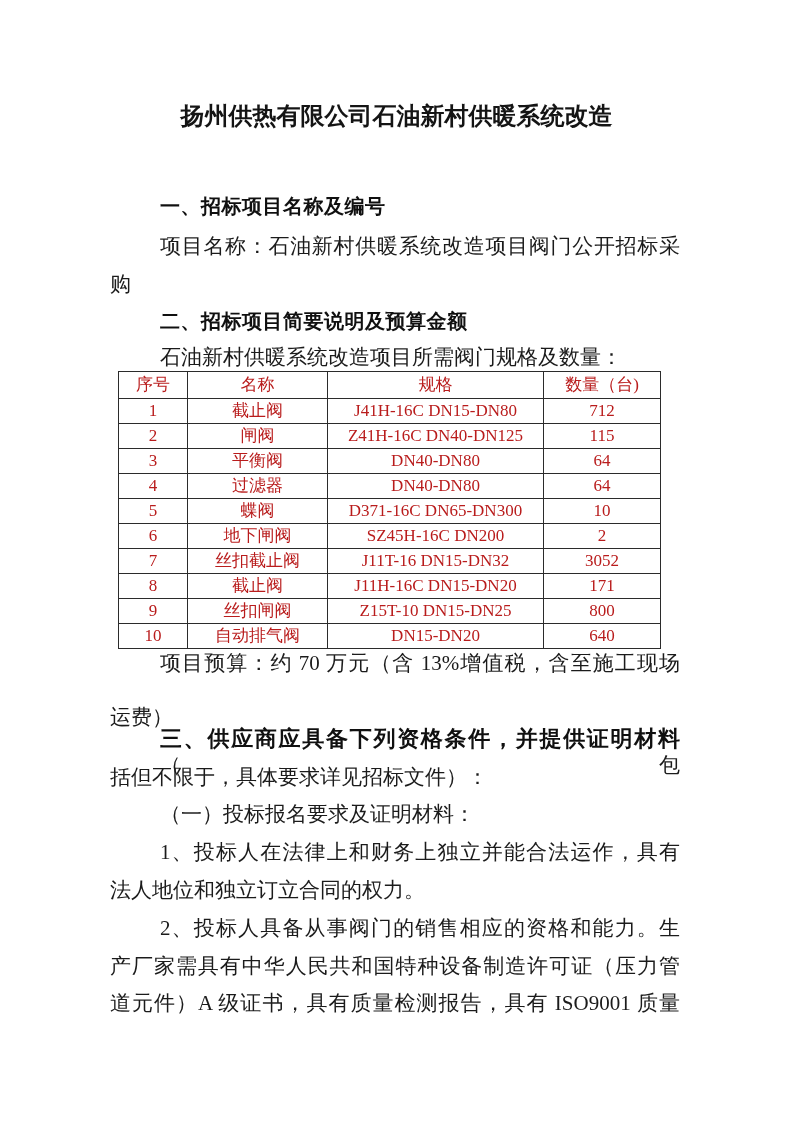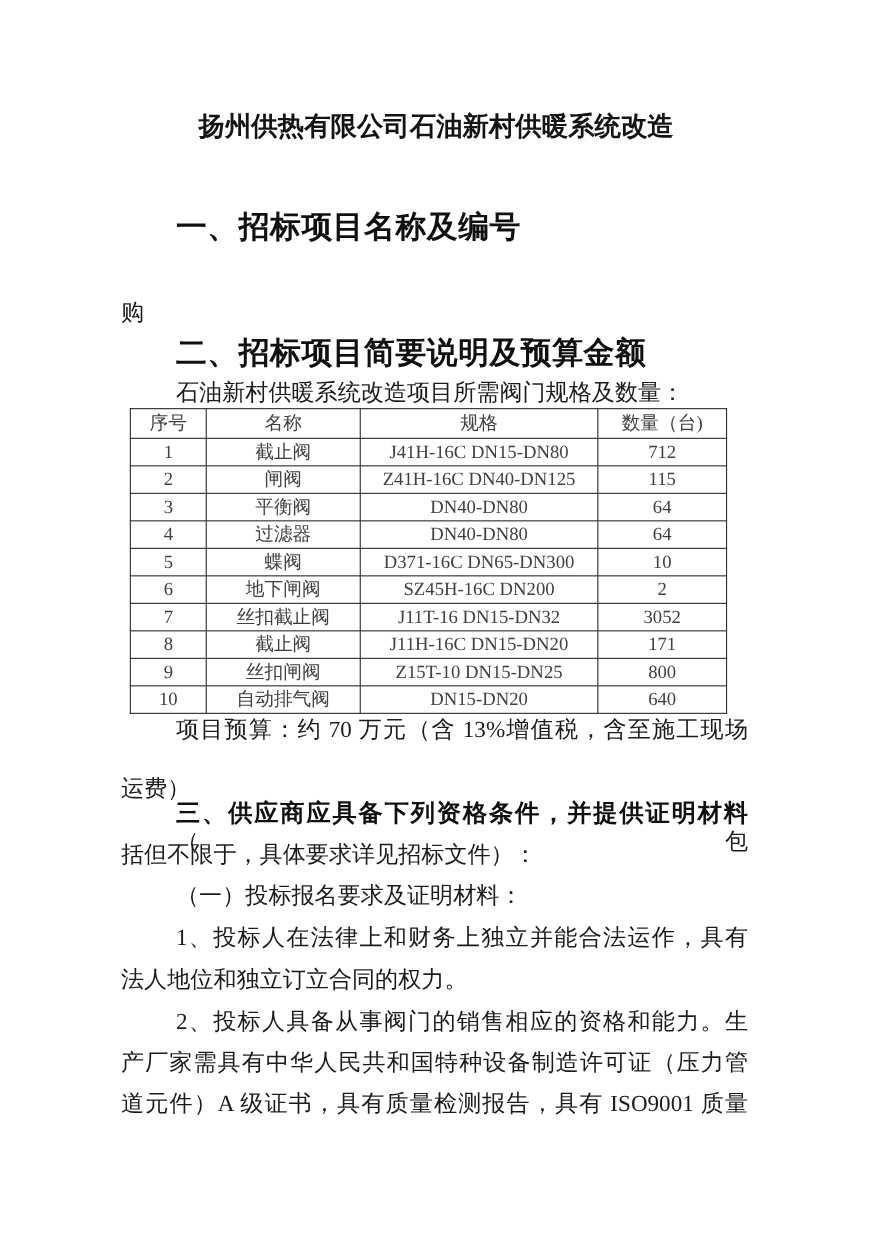--- a/index.html
+++ b/index.html
@@ -20,51 +20,52 @@
   }
   .ln{
     position:absolute;left:110px;width:570px;
     font-size:21px;line-height:26px;
     white-space:nowrap;color:#1b1b1b;
   }
   .ind{left:160px;width:520px;}
   .just{white-space:normal;text-align:justify;text-align-last:justify;}
   .hei{
     font-family:"Liberation Sans","DejaVu Sans",sans-serif;
-    font-weight:700;font-size:28px;color:#101010;letter-spacing:0.5px;
+    font-weight:700;font-size:20px;color:#101010;letter-spacing:0.5px;
   }
   .hei-inline{
     font-family:"Liberation Sans","DejaVu Sans",sans-serif;
     font-weight:700;font-size:22px;color:#101010;
   }
   .valve-table{
     position:absolute;left:118px;top:371px;width:542px;
     border-collapse:collapse;table-layout:fixed;
     font-family:"Liberation Serif","DejaVu Serif",serif;
-    font-size:17px;color:#404040;
+    font-size:17px;color:#b91c1c;
   }
   .valve-table th,.valve-table td{
     border:1px solid #2b2b2b;
     text-align:center;vertical-align:middle;
     padding:0;font-weight:normal;
     height:24px;line-height:24px;
     overflow:hidden;white-space:nowrap;
   }
   .valve-table thead th{height:26px;line-height:26px;}
 </style>
 </head>
 <body>
 
 <div class="page">
 
   <div class="doc-title">
     <div>扬州供热有限公司石油新村供暖系统改造</div>
   </div>
 
   <div class="ln hei ind" style="top:193px">一、招标项目名称及编号</div>
+  <div class="ln ind just" style="top:233px">项目名称：石油新村供暖系统改造项目阀门公开招标采</div>
   <div class="ln" style="top:271px">购</div>
 
   <div class="ln hei ind" style="top:308px">二、招标项目简要说明及预算金额</div>
   <div class="ln ind" style="top:344px">石油新村供暖系统改造项目所需阀门规格及数量：</div>
 
   <table class="valve-table">
     <colgroup>
       <col style="width:69px">
         <col style="width:140px">
         <col style="width:216px">

